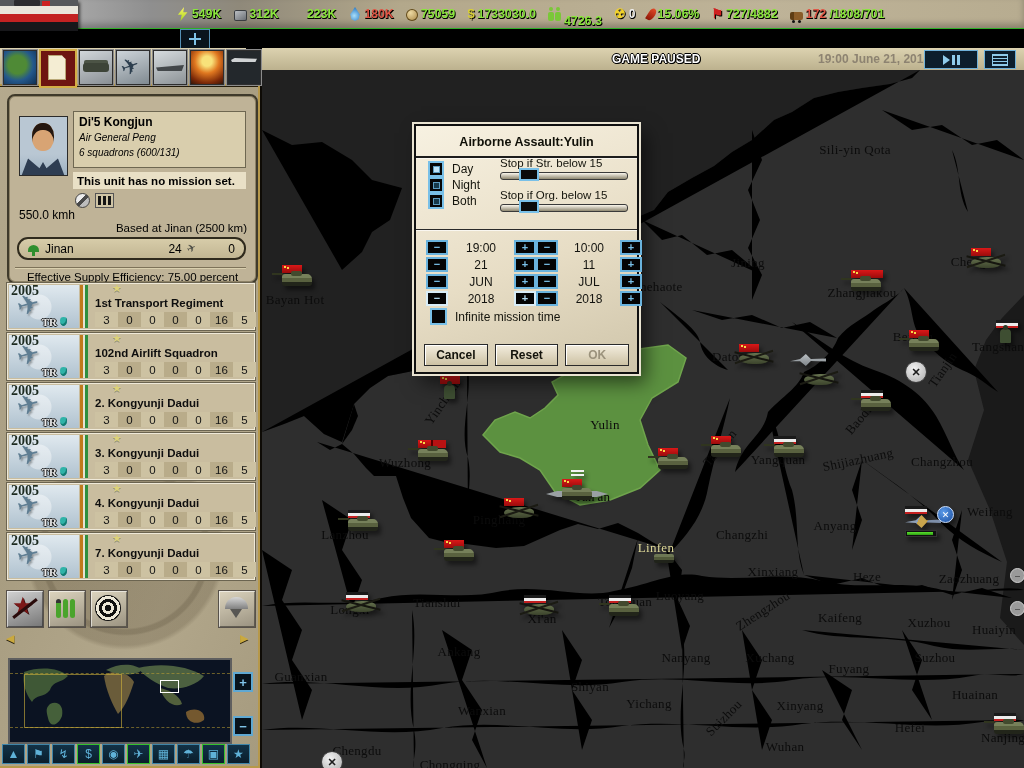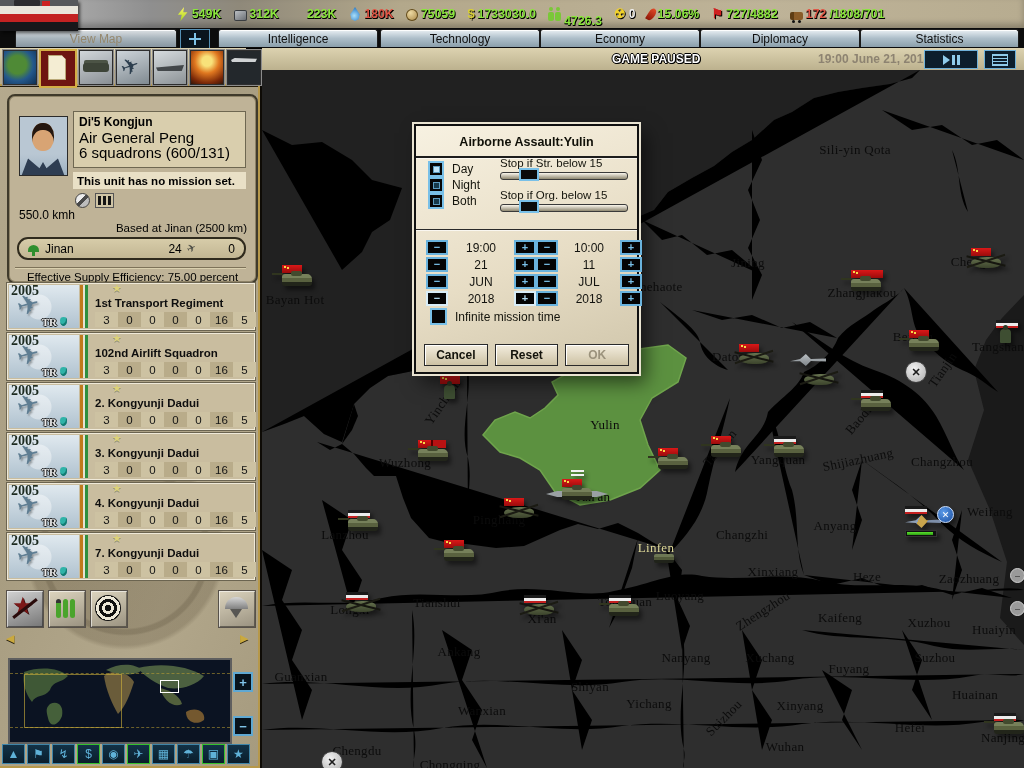--- a/index.html
+++ b/index.html
@@ -92,21 +92,21 @@
     border:2px solid #3f3a2b;border-radius:8px;box-shadow:inset 0 0 0 1px #8d8266;}
   #portrait{position:absolute;left:10px;top:20px;width:47px;height:58px;border:1px solid #2a2a2a;
     background:linear-gradient(180deg,#b9c7d3 0 64%,#9fb2c2);overflow:hidden;}
   #portrait::before{content:"";position:absolute;left:12px;top:6px;width:22px;height:28px;border-radius:46%;
     background:#d8a474;box-shadow:inset 0 7px 0 #241710;}
   #portrait::after{content:"";position:absolute;left:1px;bottom:-2px;width:44px;height:21px;background:#2e3d52;
     clip-path:polygon(0 100%,16% 12%,42% 58%,50% 28%,58% 58%,84% 12%,100% 100%);}
   #name-box{position:absolute;left:64px;top:15px;width:173px;height:57px;background:#d9cead;border:1px solid #6e6751;
     padding:3px 5px;box-sizing:border-box;line-height:15px;}
   #u-name{font-weight:bold;font-size:12px;}
-  #u-cmdr,#u-comp{font-size:15px;}
+  #u-cmdr,#u-comp{font-size:10px;font-style:italic;}
   #mission-strip{position:absolute;left:64px;top:76px;width:173px;height:17px;background:#e9e0c6;
     display:flex;align-items:center;padding-left:4px;box-sizing:border-box;font-weight:bold;font-size:11.5px;}
   #mini-icons{position:absolute;left:66px;top:97px;display:flex;gap:5px;align-items:center;}
   .slashcircle{width:13px;height:13px;border-radius:50%;border:1px solid #444;
     background:linear-gradient(135deg,#ececec 42%,#4a4a4a 42% 58%,#bdbdbd 58%);}
   .ppl{width:17px;height:13px;background:#cfc4a5;border:1px solid #555;position:relative;}
   .ppl::before{content:"";position:absolute;left:2px;top:2px;width:3px;height:9px;background:#151515;box-shadow:5px 0 0 #151515,10px 0 0 #151515;}
   #u-speed{position:absolute;left:10px;top:112px;font-size:12px;}
   #u-base-note{position:absolute;right:9px;top:126px;font-size:11.5px;}
   #loc-pill{position:absolute;left:8px;top:141px;width:229px;height:23px;border:2px solid #2f2a1d;border-radius:11px;
@@ -302,28 +302,20 @@
         </div>
         <div class="res-item">
           <span class="ric ric-transports"></span>
           <span class="rv" style="color: rgb(224, 85, 69);">172</span>
           <span class="rv" style="color: rgb(138, 230, 60);">/1808/701</span>
         </div>
       </div>
   </div>
   <div id="flag"></div>
 
-  <div id="tabrow">
-      <div class="tab disabled" style="left: 15px; width: 160px;">View Map</div>
-      <div class="tab" style="left: 218px; width: 158px;">Intelligence</div>
-      <div class="tab" style="left: 380px; width: 158px;">Technology</div>
-      <div class="tab" style="left: 540px; width: 158px;">Economy</div>
-      <div class="tab" style="left: 700px; width: 158px;">Diplomacy</div>
-      <div class="tab" style="left: 860px; width: 157px;">Statistics</div>
-    </div>
   <div id="pan-btn">
     <span class="pan-icon"></span>
   </div>
 
   <div id="statusr">
     <div id="paused">GAME PAUSED</div>
     <div id="gdate">19:00 June 21, 2018</div>
     <div id="play-btn">
       <span class="play-tri"></span>
       <span class="play-bar"></span>

